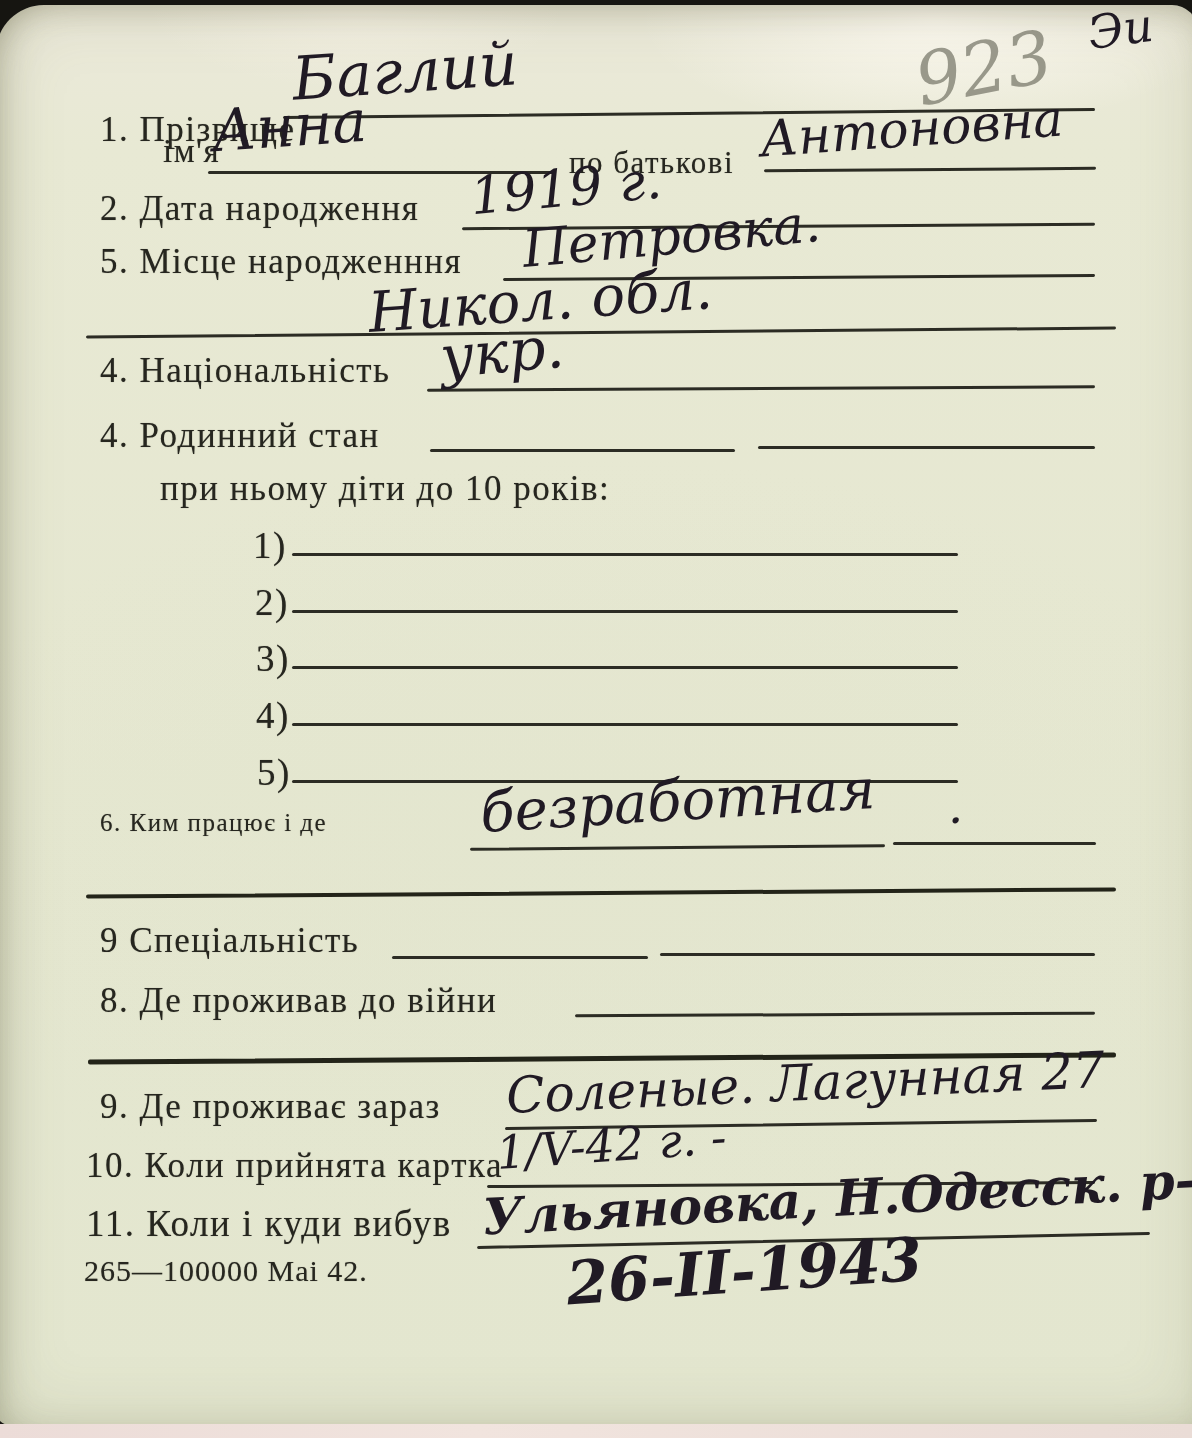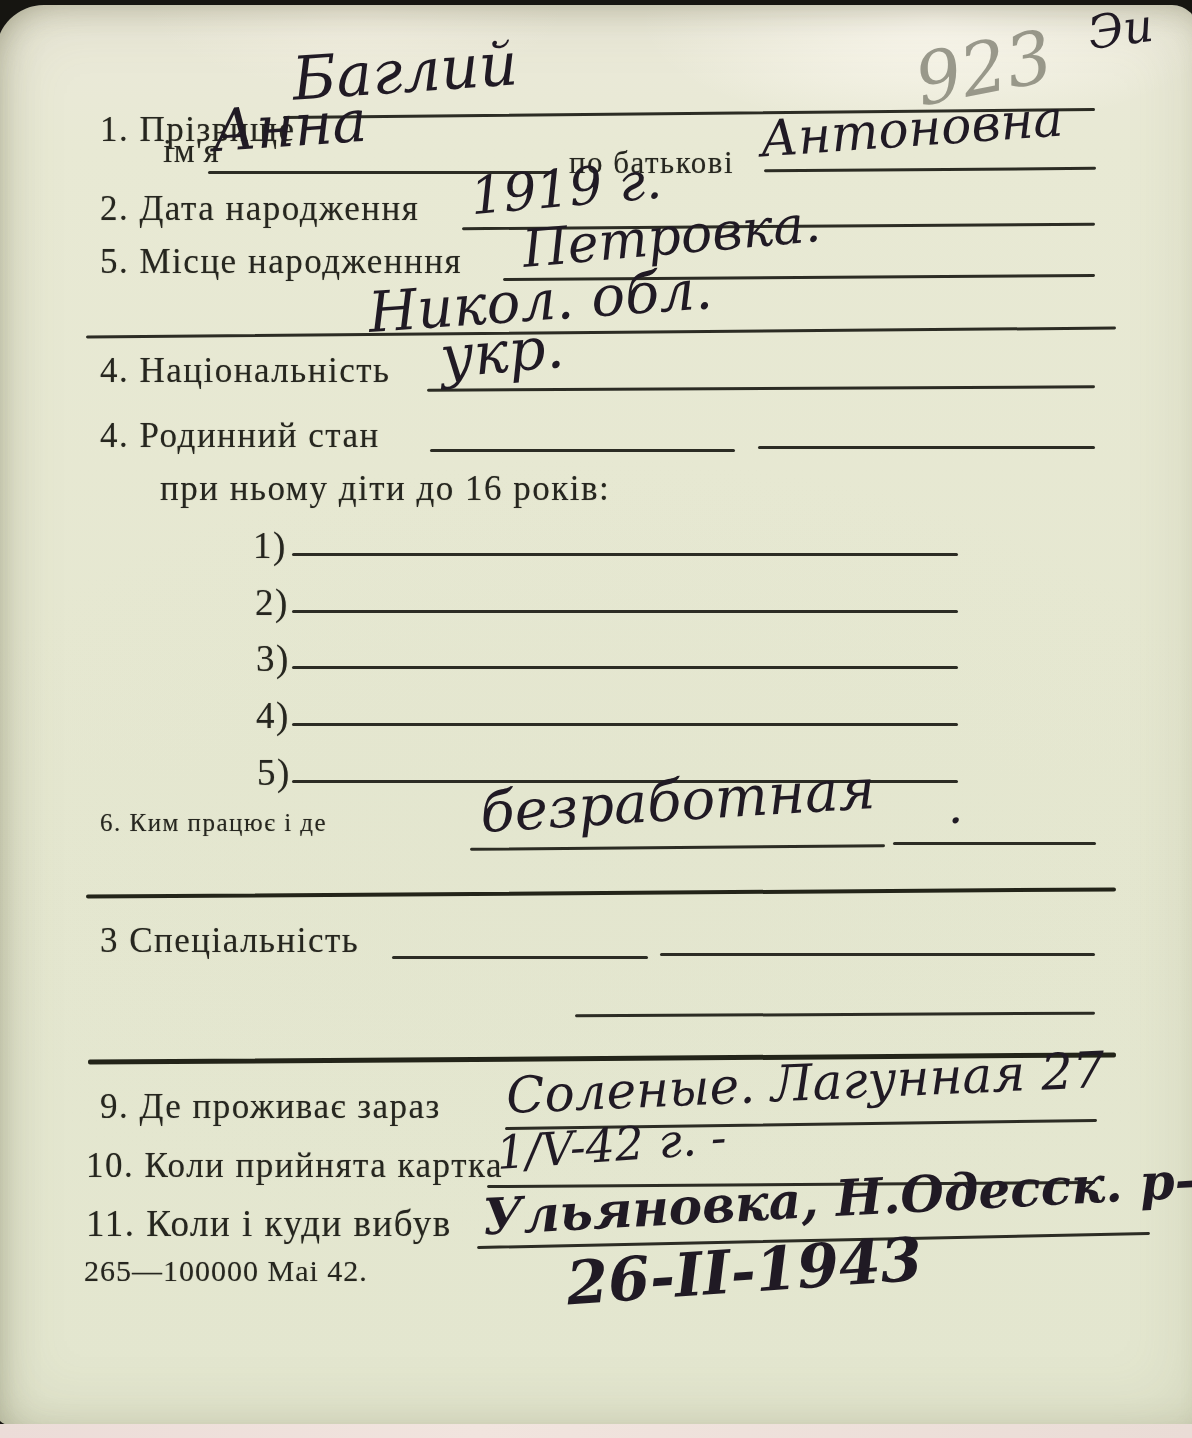--- a/index.html
+++ b/index.html
@@ -90,45 +90,46 @@
   <div class="line" style="left:86px;top:331px;width:1030px;transform:rotate(-0.5deg);"></div>
 
   <div class="print" style="left:100px;top:351px;font-size:35px;">4. Національність</div>
   <div class="hand" style="left:440px;top:318px;font-size:58px;transform:rotate(-5deg);">укр.</div>
   <div class="line" style="left:427px;top:387px;width:668px;transform:rotate(-0.3deg);"></div>
 
   <div class="print" style="left:100px;top:416px;font-size:35px;">4. Родинний стан</div>
   <div class="line" style="left:430px;top:449px;width:305px;"></div>
   <div class="line" style="left:758px;top:446px;width:337px;"></div>
 
-  <div class="print" style="left:160px;top:469px;font-size:35px;">при ньому діти до 16 років:</div>
+  <div class="print" style="left:160px;top:469px;font-size:35px;">при ньому діти до 10 років:</div>
 
   <div class="print" style="left:253px;top:524px;font-size:37px;">1)</div>
   <div class="line" style="left:292px;top:553px;width:666px;"></div>
   <div class="print" style="left:255px;top:581px;font-size:37px;">2)</div>
   <div class="line" style="left:292px;top:610px;width:666px;"></div>
   <div class="print" style="left:256px;top:637px;font-size:37px;">3)</div>
   <div class="line" style="left:292px;top:666px;width:666px;"></div>
   <div class="print" style="left:256px;top:694px;font-size:37px;">4)</div>
   <div class="line" style="left:292px;top:723px;width:666px;"></div>
   <div class="print" style="left:257px;top:751px;font-size:37px;">5)</div>
   <div class="line" style="left:292px;top:780px;width:666px;"></div>
 
   <div class="print" style="left:100px;top:809px;font-size:25px;">6. Ким працює і де</div>
   <div class="hand" style="left:480px;top:768px;font-size:56px;transform:rotate(-3.5deg);">безработная</div>
   <div class="hand" style="left:948px;top:778px;font-size:48px;">.</div>
   <div class="line" style="left:470px;top:846px;width:415px;transform:rotate(-0.5deg);"></div>
   <div class="line" style="left:893px;top:842px;width:203px;"></div>
 
   <div class="line sep" style="left:86px;top:891px;width:1030px;transform:rotate(-0.4deg);"></div>
 
-  <div class="print" style="left:100px;top:921px;font-size:35px;">3  Спеціальність</div>
+  <div class="print" style="left:100px;top:921px;font-size:35px;">9  Спеціальність</div>
   <div class="line" style="left:392px;top:956px;width:256px;"></div>
   <div class="line" style="left:660px;top:953px;width:435px;"></div>
 
+  <div class="print" style="left:100px;top:981px;font-size:35px;">8. Де проживав до війни</div>
   <div class="line" style="left:575px;top:1013px;width:520px;transform:rotate(-0.3deg);"></div>
 
   <div class="line sep" style="left:88px;top:1056px;width:1028px;height:5px;transform:rotate(-0.4deg);"></div>
 
   <div class="print" style="left:100px;top:1087px;font-size:35px;">9. Де проживає зараз</div>
   <div class="hand" style="left:506px;top:1054px;font-size:50px;transform:rotate(-2.5deg);">Соленые. Лагунная 27</div>
   <div class="line" style="left:505px;top:1123px;width:592px;transform:rotate(-0.8deg);"></div>
 
   <div class="print" style="left:86px;top:1146px;font-size:35px;">10. Коли прийнята картка</div>
   <div class="hand" style="left:496px;top:1118px;font-size:46px;transform:rotate(-4deg);">1/V-42 г. -</div>

